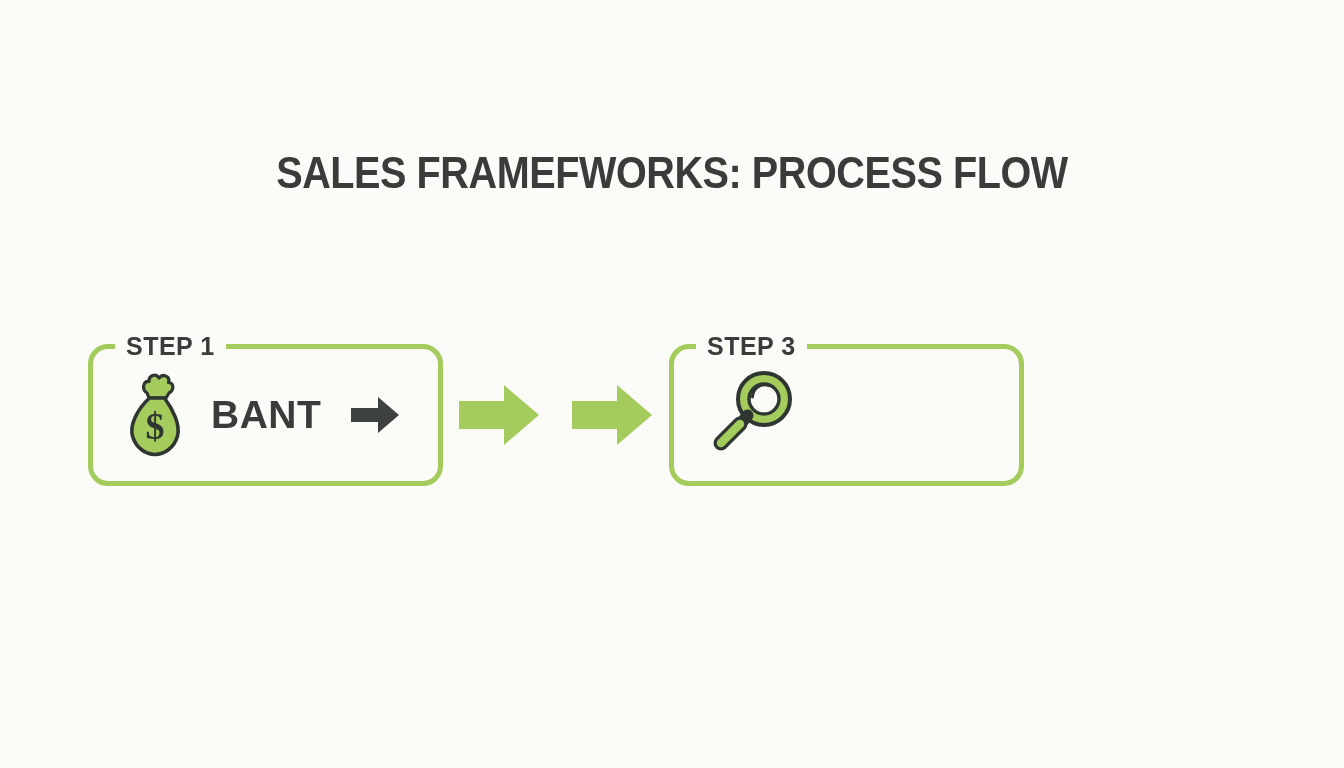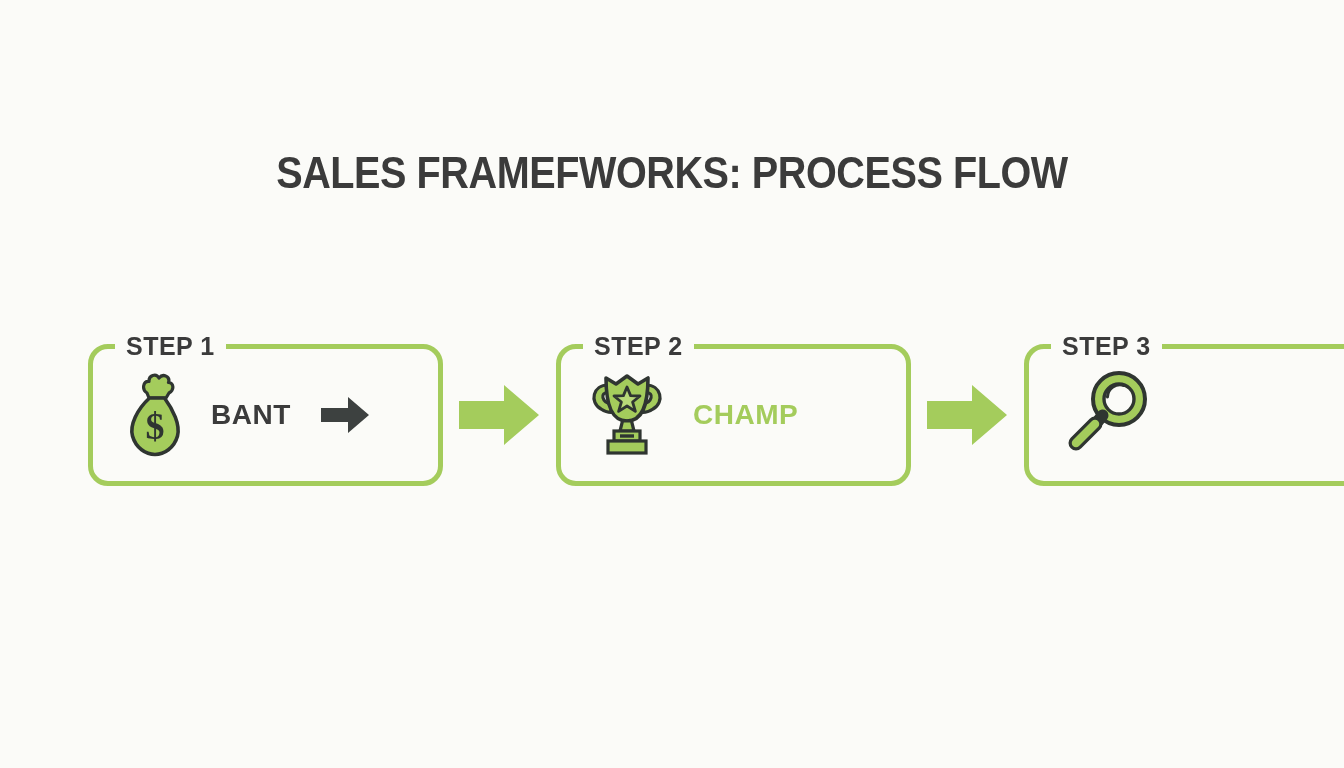--- a/index.html
+++ b/index.html
@@ -51,21 +51,21 @@
     background: #fbfbf8;
     padding: 0 11px;
     font-size: 25px;
     font-weight: bold;
     letter-spacing: 0.5px;
     color: #3b3b3b;
     line-height: 30px;
     white-space: nowrap;
   }
   .fw-name {
-    font-size: 28px;
+    font-size: 39px;
     font-weight: bold;
     letter-spacing: 0.5px;
     white-space: nowrap;
   }
   .icon { display: flex; align-items: center; justify-content: center; flex: 0 0 auto; }
   .box-1 { padding-left: 30px; }
   .box-1 .icon { margin-right: 24px; }
   .box-2 { padding-left: 24px; }
   .box-2 .icon { margin-right: 24px; }
   .box-3 { padding-left: 28px; }
@@ -104,36 +104,20 @@
         </svg>
       </span>
     </div>
 
     <div class="connector">
       <svg width="82" height="64" viewBox="0 0 82 64">
         <polygon points="0,18 45,18 45,2 80,32 45,62 45,46 0,46" fill="#a4cc5c"></polygon>
       </svg>
     </div>
 
-    <div class="step-box box-2">
-      <span class="step-label">STEP 2</span>
-      <span class="icon">
-        <svg width="84" height="96" viewBox="0 0 84 96">
-          <path d="M23 18 C8 18 4 35 16 42 C19 44 23 45.5 26 45.5 L26 37 C17 35.5 14.5 25.5 23 25.5 Z" fill="#a4cc5c" stroke="#2f3531" stroke-width="3.2" stroke-linejoin="round"></path>
-          <path d="M61 18 C76 18 80 35 68 42 C65 44 61 45.5 58 45.5 L58 37 C67 35.5 69.5 25.5 61 25.5 Z" fill="#a4cc5c" stroke="#2f3531" stroke-width="3.2" stroke-linejoin="round"></path>
-          <path d="M21 11 L31 17 L42 9 L53 17 L63 11 C63 39 57 54 42 54 C27 54 21 39 21 11 Z" fill="#a4cc5c" stroke="#2f3531" stroke-width="3.6" stroke-linejoin="round"></path>
-          <path d="M42 20 L45.6 28.6 L55 29 L47.6 35 L50.4 44.4 L42 39 L33.6 44.4 L36.4 35 L29 29 L38.4 28.6 Z" fill="#b7d878" stroke="#2f3531" stroke-width="2.8" stroke-linejoin="round"></path>
-          <path d="M37.5 54 L46.5 54 L49 64 L35 64 Z" fill="#a4cc5c" stroke="#2f3531" stroke-width="3.2" stroke-linejoin="round"></path>
-          <rect x="29" y="64" width="26" height="10" fill="#a4cc5c" stroke="#2f3531" stroke-width="3.2"></rect>
-          <rect x="23" y="74" width="38" height="12" fill="#a4cc5c" stroke="#2f3531" stroke-width="3.2"></rect>
-          <line x1="35" y1="69" x2="49" y2="69" stroke="#2f3531" stroke-width="3.4"></line>
-        </svg>
-      </span>
-      <span class="fw-name" style="color: rgb(164, 204, 92);">CHAMP</span>
-    </div>
 
     <div class="connector">
       <svg width="82" height="64" viewBox="0 0 82 64">
         <polygon points="0,18 45,18 45,2 80,32 45,62 45,46 0,46" fill="#a4cc5c"></polygon>
       </svg>
     </div>
 
     <div class="step-box box-3">
       <span class="step-label">STEP 3</span>
       <span class="icon">

